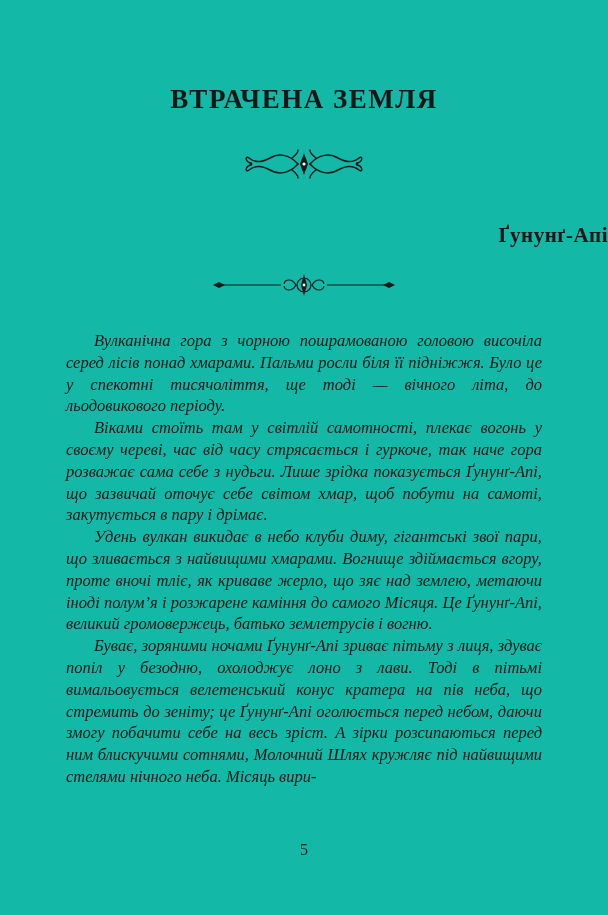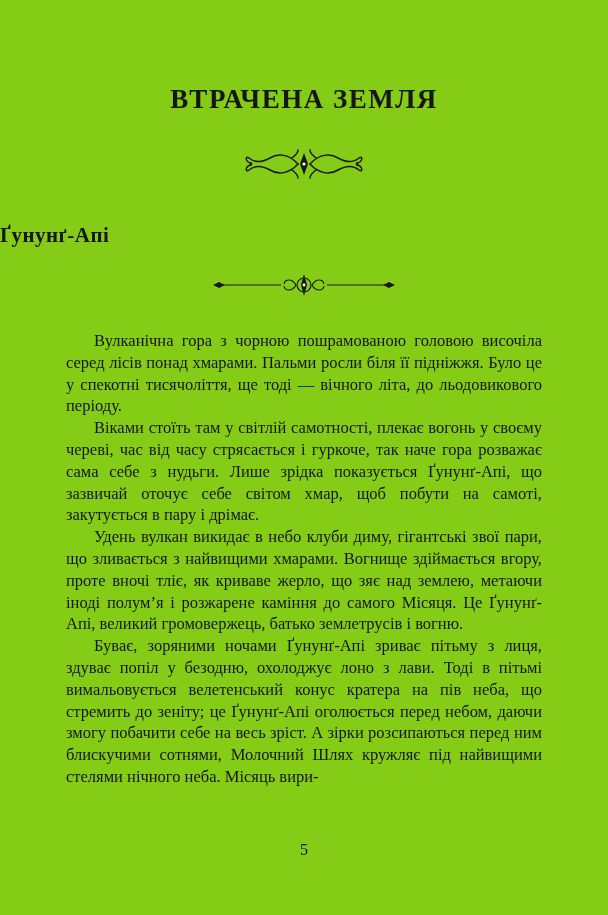--- a/index.html
+++ b/index.html
@@ -5,57 +5,58 @@
   html, body {
     margin: 0;
     padding: 0;
     background: #e9e9e9;
   }
   .page {
     position: relative;
     width: 608px;
     height: 915px;
     margin: 0 auto;
-    background: #84cc16;
+    background: #14b8a6;
     color: #161616;
     font-family: "Liberation Serif", "DejaVu Serif", serif;
     overflow: hidden;
   }
   .book-title {
     margin: 0;
     padding-top: 84px;
     text-align: center;
     font-size: 27px;
     font-weight: bold;
     letter-spacing: 1.5px;
   }
   .ornament-top {
     margin-top: 32px;
     text-align: center;
     line-height: 0;
   }
   .chapter-title {
     margin: 0;
     padding-top: 42px;
-    text-align: left;
+    text-align: right;
     font-size: 21px;
     font-weight: bold;
     letter-spacing: 0.5px;
   }
   .ornament-mid {
     margin-top: 24px;
     text-align: center;
     line-height: 0;
   }
   .body-text {
     margin: 32px 66px 0 66px;
     font-size: 16.5px;
     line-height: 21.8px;
     text-align: justify;
     text-justify: inter-word;
+    font-style: italic;
   }
   .body-text p {
     margin: 0;
     text-indent: 28px;
   }
   .page-number {
     position: absolute;
     bottom: 56px;
     left: 0;
     width: 100%;

